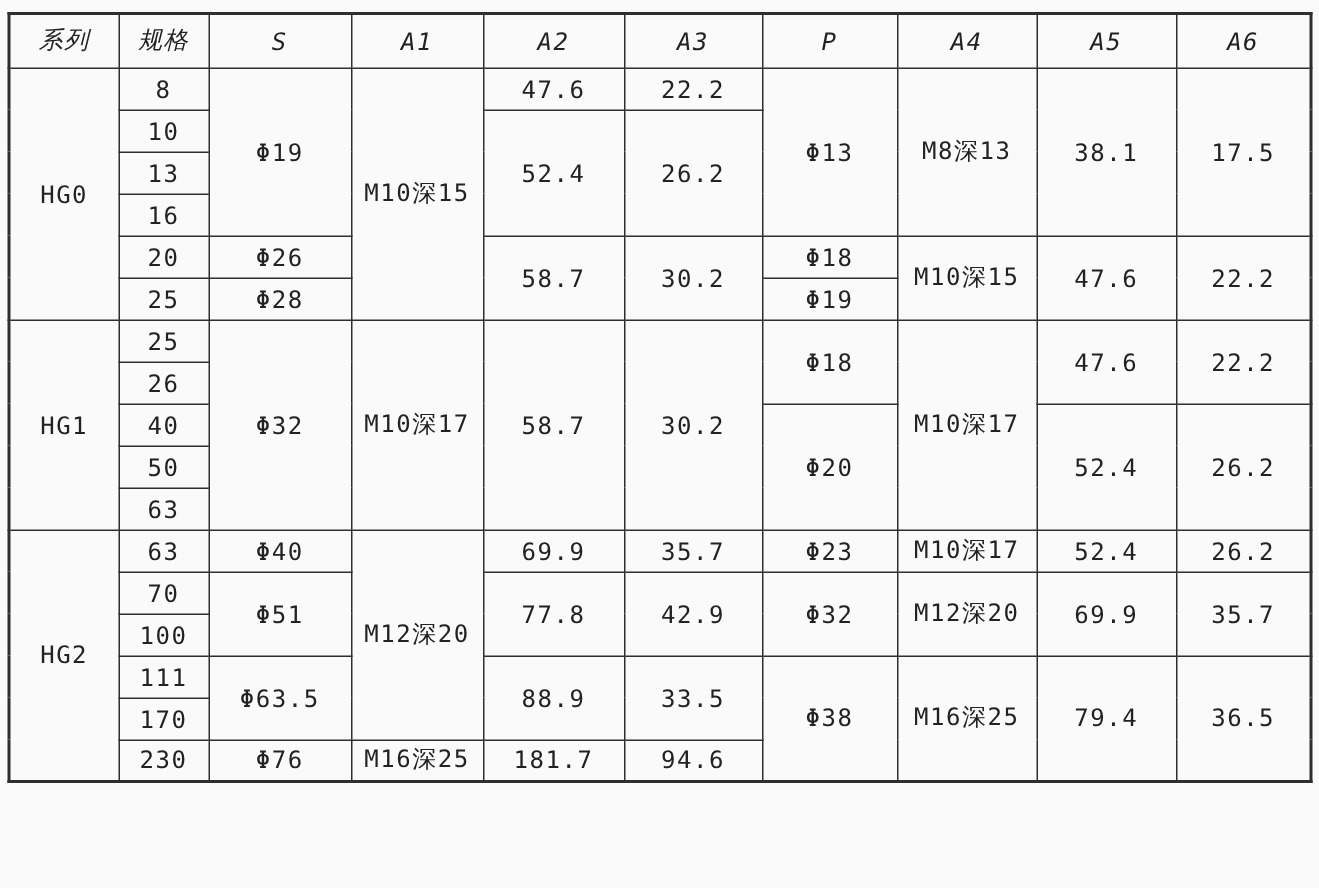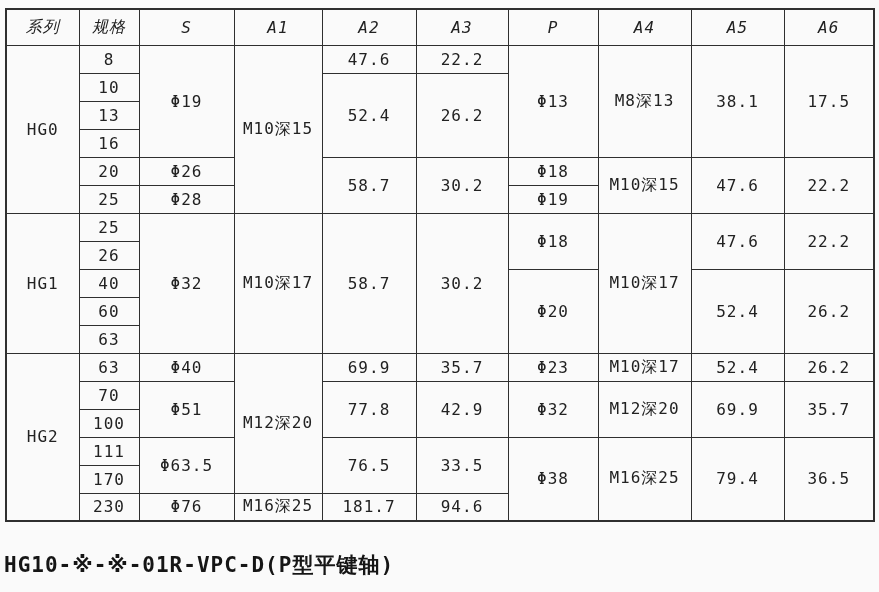--- a/index.html
+++ b/index.html
@@ -132,21 +132,21 @@
       <tr>
         <td>26</td>
       </tr>
       <tr>
         <td>40</td>
         <td rowspan="3">Φ20</td>
         <td rowspan="3">52.4</td>
         <td rowspan="3">26.2</td>
       </tr>
       <tr>
-        <td>60</td>
+        <td>50</td>
       </tr>
       <tr>
         <td>63</td>
       </tr>
       <tr>
         <td rowspan="6">HG2</td>
         <td>63</td>
         <td>Φ40</td>
         <td rowspan="5">M12深20</td>
         <td>69.9</td>
@@ -165,35 +165,34 @@
         <td rowspan="2">M12深20</td>
         <td rowspan="2">69.9</td>
         <td rowspan="2">35.7</td>
       </tr>
       <tr>
         <td>100</td>
       </tr>
       <tr>
         <td>111</td>
         <td rowspan="2">Φ63.5</td>
-        <td rowspan="2">76.5</td>
+        <td rowspan="2">88.9</td>
         <td rowspan="2">33.5</td>
         <td rowspan="3">Φ38</td>
         <td rowspan="3">M16深25</td>
         <td rowspan="3">79.4</td>
         <td rowspan="3">36.5</td>
       </tr>
       <tr>
         <td>170</td>
       </tr>
       <tr>
         <td>230</td>
         <td>Φ76</td>
         <td>M16深25</td>
         <td>181.7</td>
         <td>94.6</td>
       </tr>
     </tbody>
   </table>
 
-  <div class="caption">HG10-※-※-01R-VPC-D(P型平键轴)</div>
 
 </div>
 
 </body></html>

